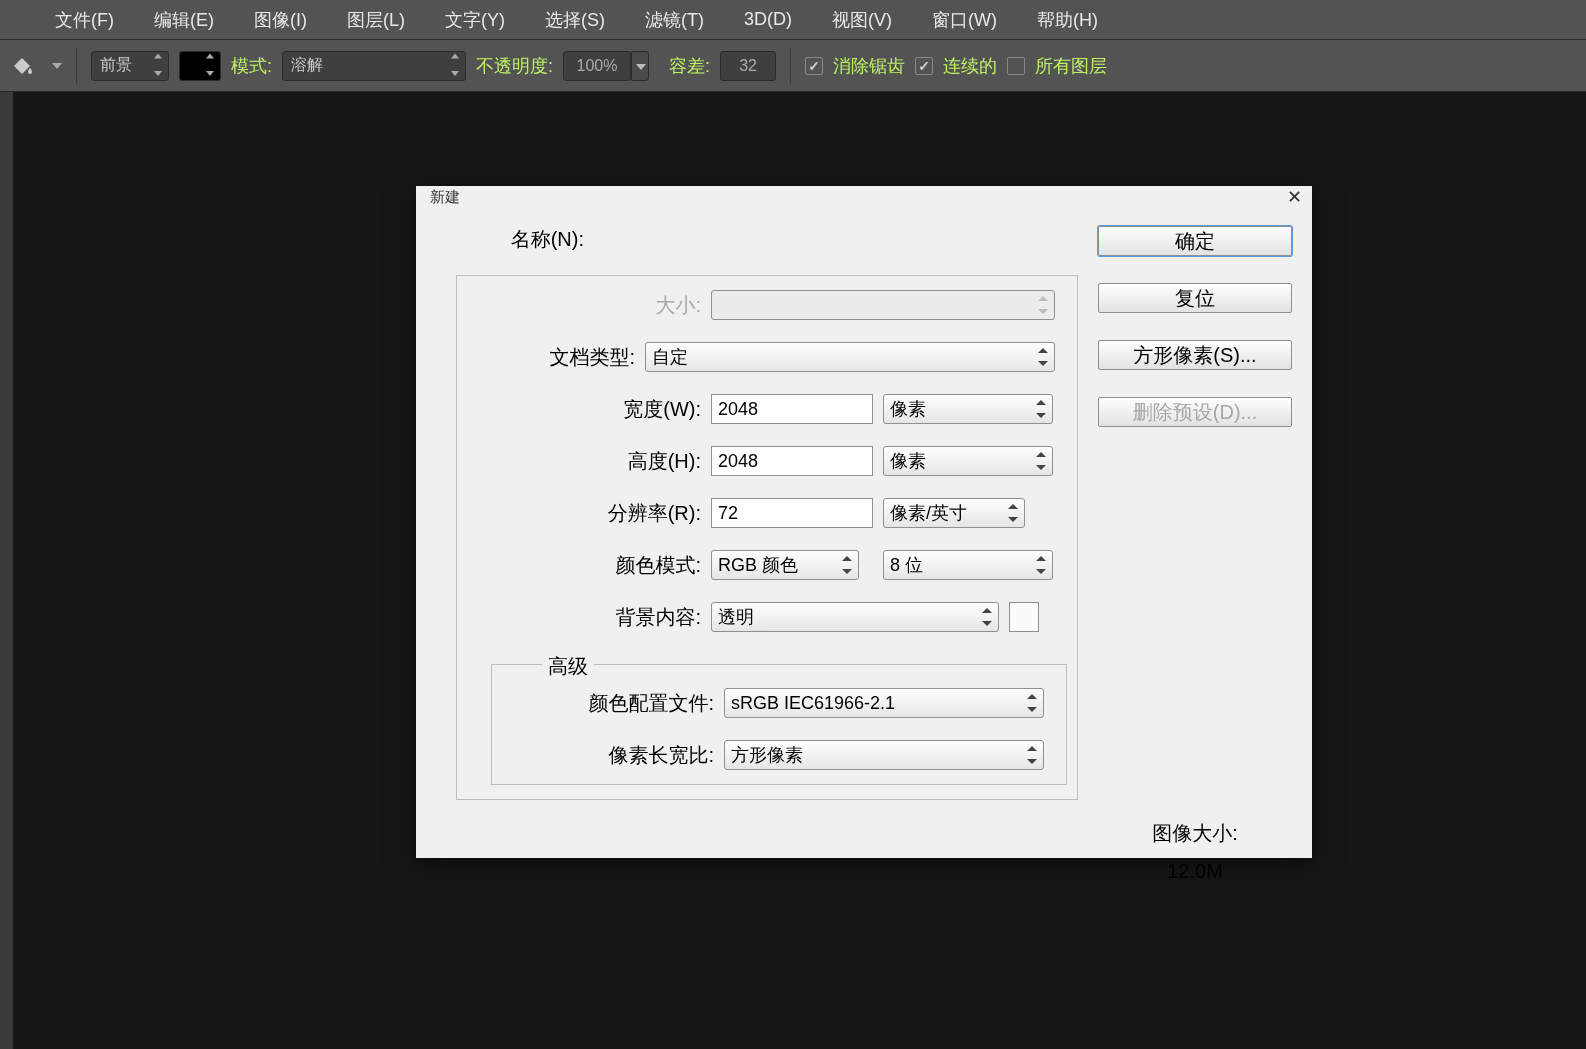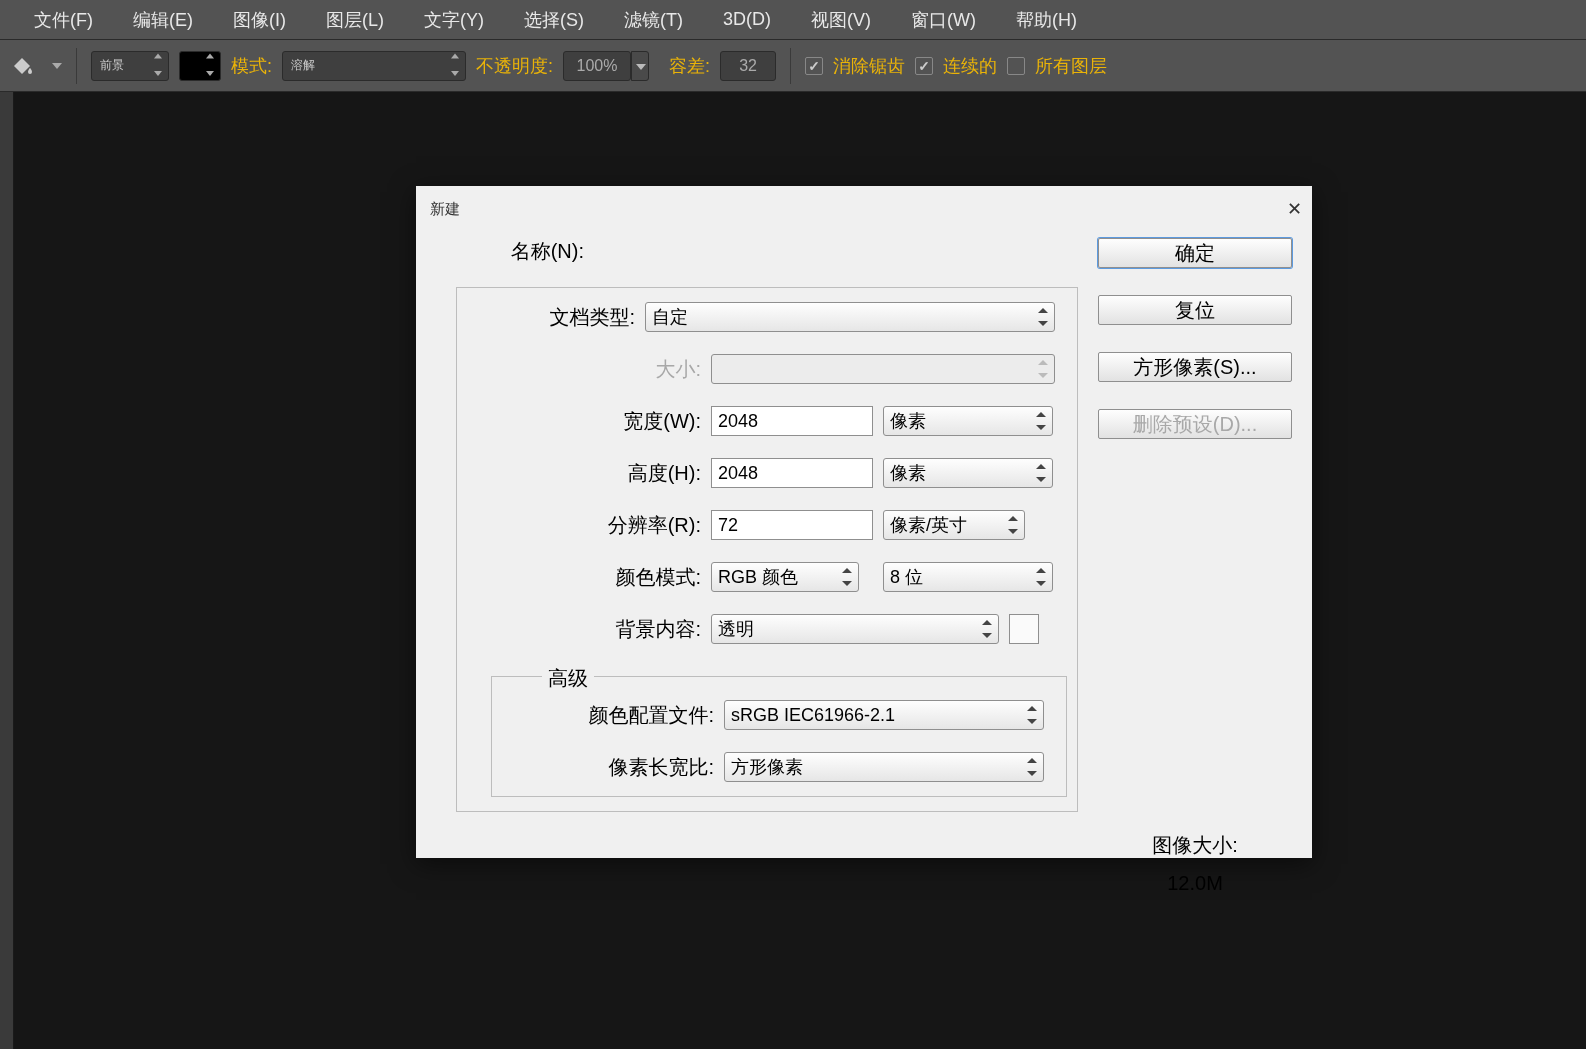--- a/index.html
+++ b/index.html
@@ -1,43 +1,43 @@
 <!DOCTYPE html>
 <html><head>
 <meta charset="utf-8">
 <style>
 * { margin: 0; padding: 0; box-sizing: border-box; font-family: "Microsoft YaHei", Arial, sans-serif; }
 body { background: #161616; width: 1586px; height: 1049px; overflow: hidden; position: relative; }
 
 
-.menubar { background: #535353; height: 40px; display: flex; align-items: center; padding-left: 14px; border-bottom: 1px solid #2a2a2a; }
+.menubar { background: #535353; height: 40px; display: flex; align-items: center; padding-left: 35px; border-bottom: 1px solid #2a2a2a; }
 .menubar .item { color: #e8e8e8; font-size: 18px; padding: 0 20px; cursor: pointer; }
 
 
 .optbar { background: #535353; height: 52px; display: flex; align-items: center; padding-left: 8px; border-bottom: 1px solid #2a2a2a; gap: 10px; }
 .tool-ico { width: 28px; height: 28px; display: flex; align-items: center; justify-content: center; color: #ccc; position: relative; }
 .tool-ico svg { width: 24px; height: 24px; }
 .tri { margin-left: 6px; border-left: 5px solid transparent; border-right: 5px solid transparent; border-top: 6px solid #aaa; }
-.sel { background: #3f3f3f; border: 1px solid #2b2b2b; color: #ccc; height: 30px; font-size: 12px; display: flex; align-items: center; border-radius: 3px; position: relative; padding: 0 22px 0 8px; }
+.sel { background: #3f3f3f; border: 1px solid #2b2b2b; color: #ccc; height: 30px; font-size: 16px; display: flex; align-items: center; border-radius: 3px; position: relative; padding: 0 22px 0 8px; }
 .sel::after { content: ""; position: absolute; right: 6px; top: 50%; transform: translateY(-50%); width: 8px; height: 12px; background: linear-gradient(#aaa,#aaa) center/8px 1px no-repeat; }
 .sel.up-down::after { content:""; position:absolute; right:6px; top:4px; width:0; height:0; border-left:4px solid transparent; border-right:4px solid transparent; border-bottom:5px solid #aaa; background:none; }
 .sel.up-down::before { content:""; position:absolute; right:6px; bottom:4px; width:0; height:0; border-left:4px solid transparent; border-right:4px solid transparent; border-top:5px solid #aaa; }
-.lbl { color: #eab308; font-size: 18px; }
+.lbl { color: #bef264; font-size: 18px; }
 .swatch { width: 36px; height: 30px; background: #000; border: 1px solid #2b2b2b; border-radius: 3px; }
 .numbox { background: #3f3f3f; border: 1px solid #2b2b2b; color: #aaa; height: 30px; width: 68px; font-size: 16px; display: flex; align-items: center; justify-content: center; border-radius: 3px; }
 .dd-btn { width: 18px; height: 30px; background: #4a4a4a; border: 1px solid #2b2b2b; border-radius: 0 3px 3px 0; position: relative; }
 .dd-btn::after { content:""; position:absolute; left:4px; top:12px; border-left:5px solid transparent; border-right:5px solid transparent; border-top:6px solid #bbb; }
 .chk { width: 18px; height: 18px; border: 1px solid #888; border-radius: 2px; display: inline-flex; align-items: center; justify-content: center; background: #535353; }
 .chk.checked::after { content: "✓"; color: #ccc; font-size: 14px; font-weight: bold; line-height: 1; }
 .sep { width: 1px; height: 36px; background: #3a3a3a; margin: 0 4px; }
 .canvas-strip { position: absolute; left: 0; top: 92px; bottom: 0; width: 14px; background: #3a3a3a; border-right: 1px solid #1a1a1a; }
 
 
 .dialog { position: absolute; left: 416px; top: 186px; width: 896px; height: 672px; background: #f0f0f0; box-shadow: 0 6px 24px rgba(0,0,0,.5); display: flex; flex-direction: column; }
-.dlg-title { height: 34px; background: #f0f0f0; display: flex; align-items: center; justify-content: space-between; padding: 12px 10px 0 14px; font-size: 15px; color: #333; }
+.dlg-title { height: 34px; background: #f0f0f0; display: flex; align-items: center; justify-content: space-between; padding: 0 10px 0 14px; font-size: 15px; color: #333; }
 .close-x { font-size: 18px; color: #333; cursor: pointer; font-family: Arial; }
 .dlg-body { flex: 1; position: relative; padding: 18px 20px 18px 20px; display: flex; }
 .left { flex: 1; }
 .right { width: 210px; display: flex; flex-direction: column; gap: 27px; padding-left: 16px; }
 
 .row { display: flex; align-items: center; margin-bottom: 22px; }
 .row .rlabel { width: 260px; text-align: right; padding-right: 10px; font-size: 20px; color: #000; }
 .row .rlabel.dis { color: #a8a8a8; }
 .txt-in { height: 30px; border: 1px solid #8f8f8f; background: #fff; font-size: 18px; padding: 0 6px; }
 .combo { height: 30px; border: 1px solid #8f8f8f; background: linear-gradient(#fefefe,#e6e6e6); font-size: 18px; padding: 0 24px 0 6px; display: flex; align-items: center; position: relative; border-radius: 3px; }
@@ -114,27 +114,27 @@
     <div class="left">
 
       <div class="row">
         <div class="rlabel" style="width:158px">名称(N):</div>
       </div>
 
       <div class="fieldset noleg">
         <div class="fs-inner">
 
           <div class="row">
-            <div class="rlabel" style="width:178px">文档类型:</div>
-            <div class="combo" style="width:410px">自定</div>
+            <div class="rlabel dis" style="width:244px">大小:</div>
+            <div class="combo dis" style="width:344px"></div>
           </div>
 
           <div class="row">
-            <div class="rlabel dis" style="width:244px">大小:</div>
-            <div class="combo dis" style="width:344px"></div>
+            <div class="rlabel" style="width:178px">文档类型:</div>
+            <div class="combo" style="width:410px">自定</div>
           </div>
 
           <div class="row">
             <div class="rlabel" style="width:244px">宽度(W):</div>
             <input class="txt-in" style="width: 162px;" value="2048">
             <div class="combo" style="width:170px;margin-left:10px">像素</div>
           </div>
 
           <div class="row">
             <div class="rlabel" style="width:244px">高度(H):</div>

